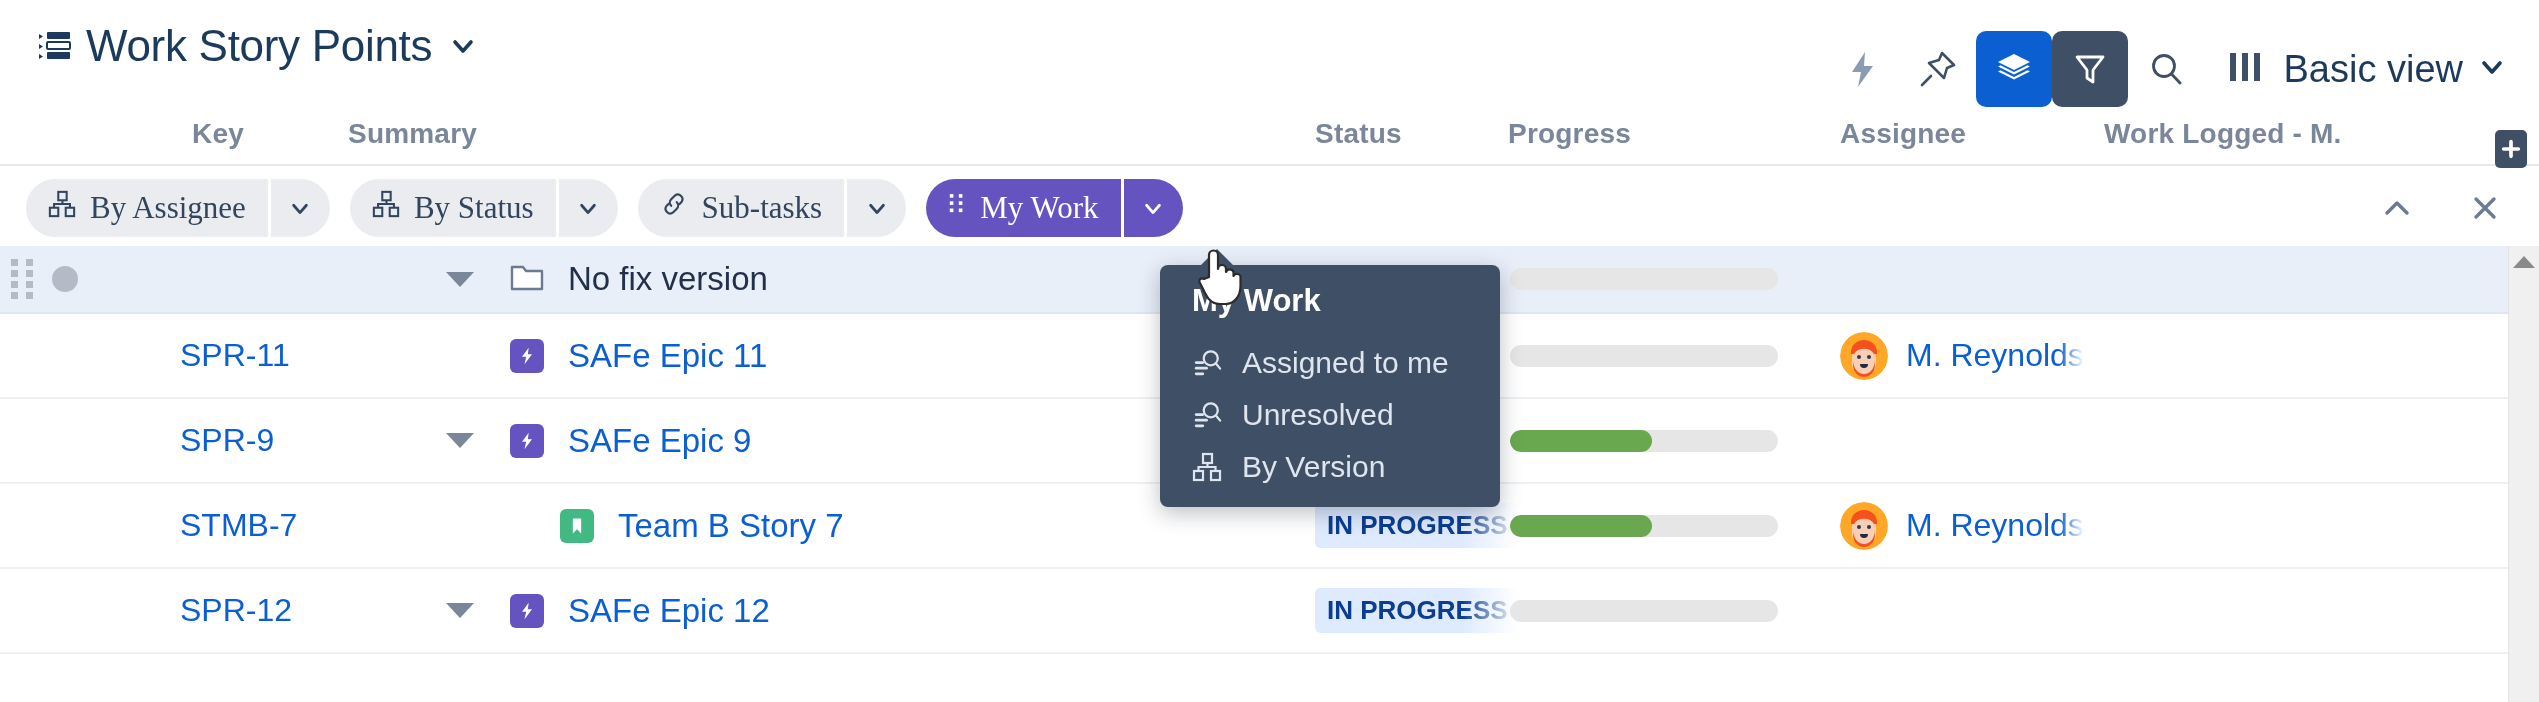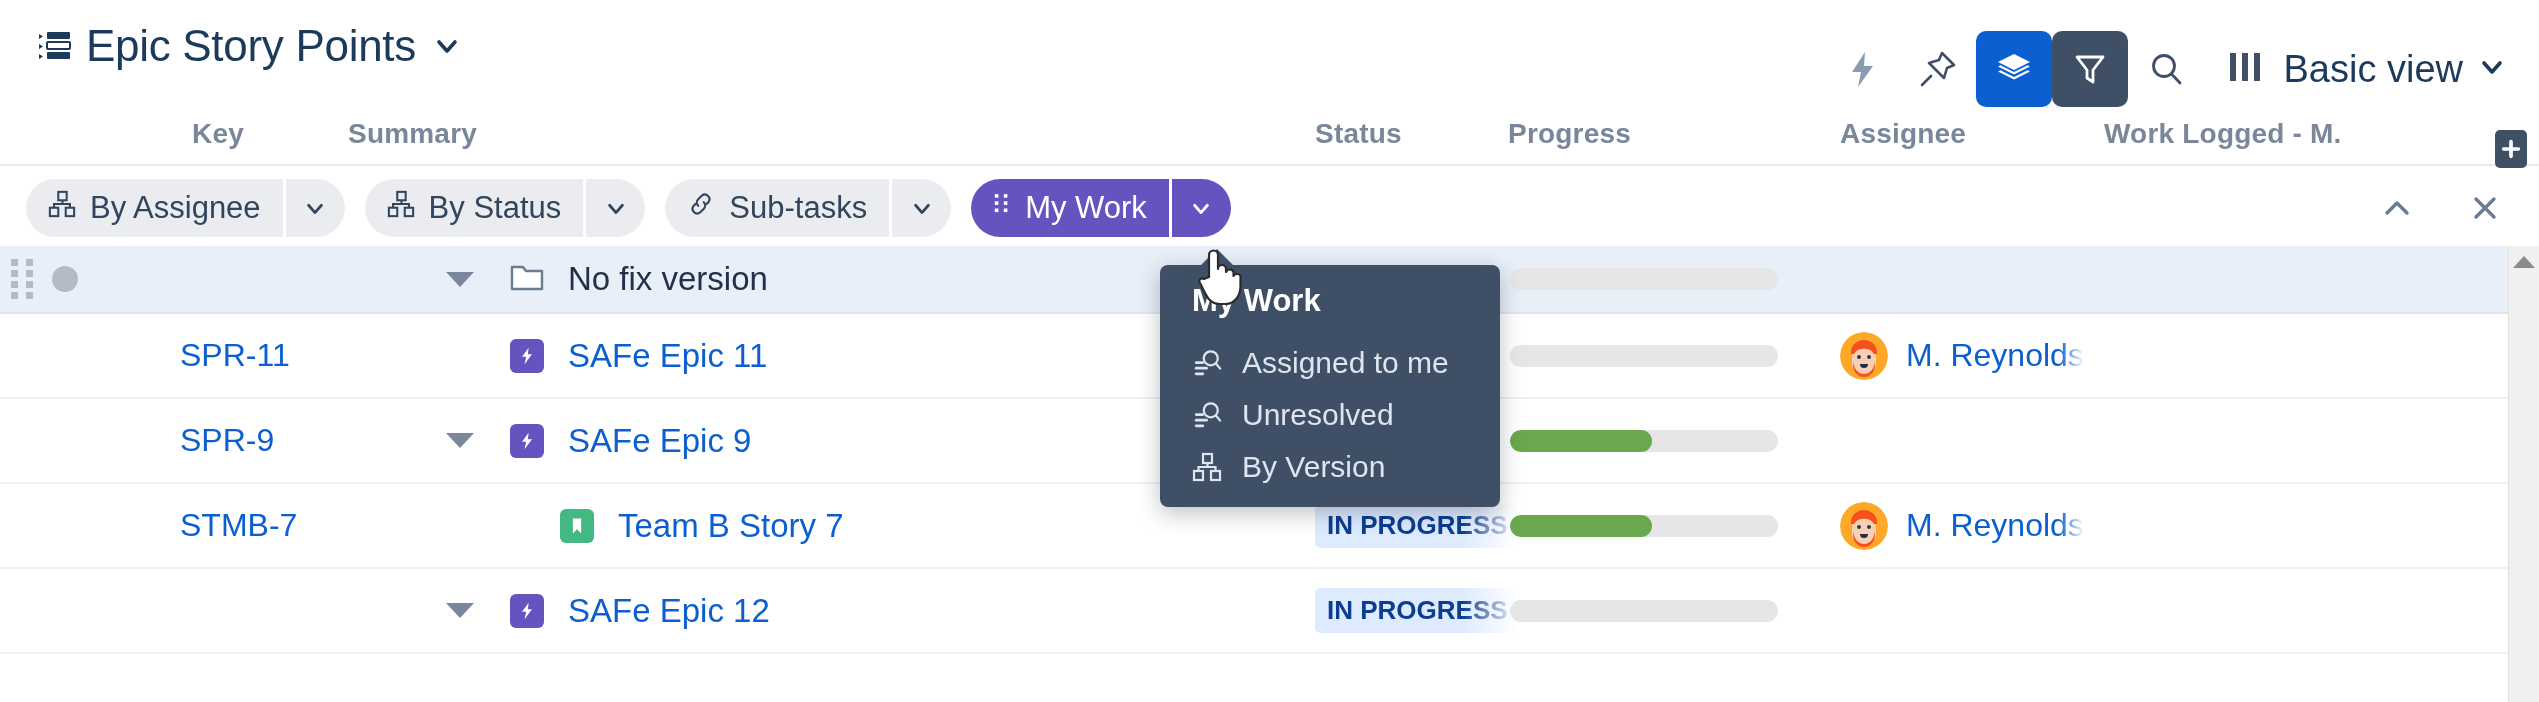--- a/index.html
+++ b/index.html
@@ -66,20 +66,21 @@
 
   
   .filterbar {
     position: absolute; left: 0; top: 170px; width: 2539px; height: 76px;
     background: #ffffff;
     display: flex; align-items: center;
   }
   .chip-group {
     display: flex; align-items: flex-end; height: 58px;
     margin-left: 26px;
+    font-family: Liberation Serif, serif;
   }
   .chip {
     height: 58px; display: flex; align-items: center; gap: 14px;
     padding: 0 22px 0 22px;
     background: #ebecf0; color: #32455e;
     border-radius: 29px 0 0 29px;
     font-size: 31px; white-space: nowrap;
   }
   .chip-arrow {
     height: 58px; width: 62px;
@@ -208,21 +209,21 @@
 <div class="topbar">
   <div class="title-wrap">
     <span class="title-icon">
       <svg viewBox="0 0 34 30" width="34" height="30">
         <rect x="9" y="1" width="23" height="7" rx="1" fill="#1b3a5c"></rect>
         <rect x="9" y="11" width="23" height="7" rx="1" fill="#fff" stroke="#1b3a5c" stroke-width="2"></rect>
         <rect x="9" y="21" width="23" height="7" rx="1" fill="#1b3a5c"></rect>
         <path d="M1 3 l4 2.5 -4 2.5z M1 13 l4 2.5 -4 2.5z M1 23 l4 2.5 -4 2.5z" fill="#1b3a5c"></path>
       </svg>
     </span>
-    <span class="title-text">Epic Story Points</span>
+    <span class="title-text">Work Story Points</span>
     <span class="title-chev">
       <svg viewBox="0 0 26 26" width="26" height="26">
         <path d="M5 9 L13 18 L21 9" fill="none" stroke="#1b3a5c" stroke-width="3.6" stroke-linecap="round" stroke-linejoin="round"></path>
       </svg>
     </span>
   </div>
 
   <div class="topbar-actions">
     <div class="tb-btn">
       <svg viewBox="0 0 40 40" width="40" height="40">
@@ -497,20 +498,23 @@
         <path d="M13 28 a11 14 0 0 0 22 0 v5 a11 12 0 0 1-22 0z" fill="#f4511e"></path>
         <circle cx="19" cy="25" r="2" fill="#2b3a52"></circle>
         <circle cx="29" cy="25" r="2" fill="#2b3a52"></circle>
         <path d="M20 32 h8 a4 4 0 0 1-8 0z" fill="#1e2b40"></path>
       </svg>
       <span class="assignee-name">M. Reynolds</span>
     </div>
   </div>
 
   <div class="row">
+    <div class="cell c-key">
+        <span class="key-link">SPR-12</span>
+      </div>
     <div class="cell c-twisty">
         <span class="twisty"></span>
       </div>
     <div class="cell c-sum">
       <span class="type-icon epic">
         <svg viewBox="0 0 24 24" width="20" height="20">
             <path d="M14 2 L6 13 h5 l-2 9 L18 10 h-5z" fill="#ffffff"></path>
           </svg>
       </span>
       <span class="sum-link">SAFe Epic 12</span>

